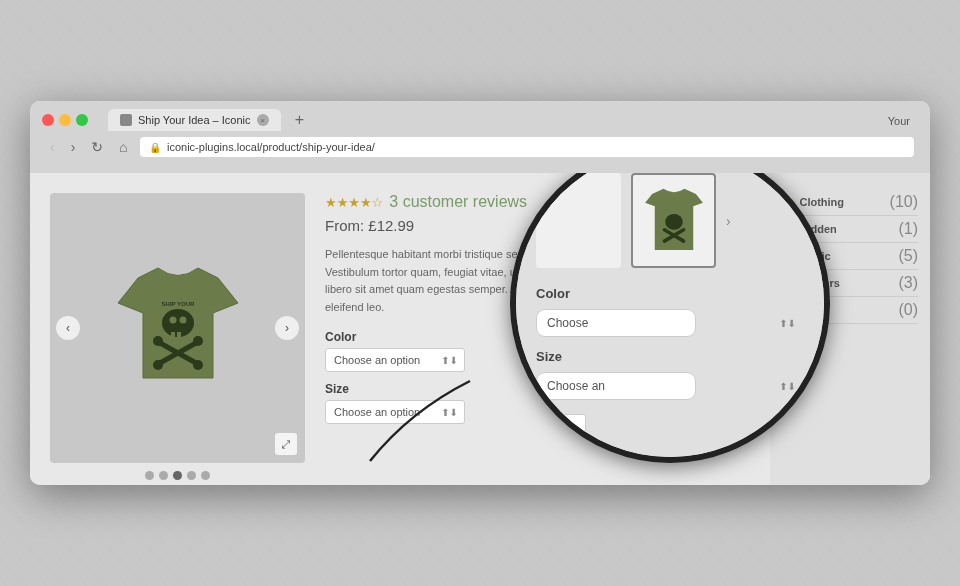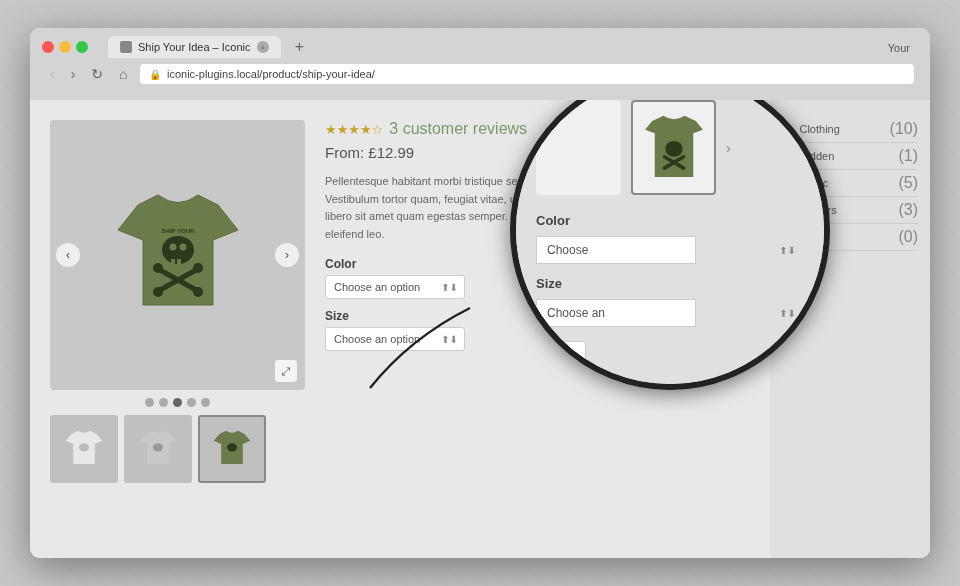--- a/index.html
+++ b/index.html
@@ -10,21 +10,21 @@
       font-family: -apple-system, BlinkMacSystemFont, 'Segoe UI', sans-serif;
       overflow: hidden;
       display: flex;
       align-items: center;
       justify-content: center;
     }
 
     
     .browser-window {
       width: 900px;
-      height: 530px;
+      height: 384px;
       background: #e8e8e8;
       border-radius: 10px;
       box-shadow: 0 10px 40px rgba(0,0,0,0.4);
       overflow: hidden;
       position: relative;
     }
 
     
     .browser-chrome {
       background: #d4d4d4;
@@ -380,20 +380,21 @@
       align-items: center;
       padding: 4px 0;
       color: #555;
       border-bottom: 1px solid #ccc;
     }
 
     .sidebar-category-name {
       display: flex;
       align-items: center;
       gap: 5px;
+      font-weight: bold;
     }
 
     .folder-icon {
       color: #888;
       font-size: 10px;
     }
 
     .sidebar-count {
       color: #888;
       font-size: 16px;
@@ -461,21 +462,21 @@
 
     .magnify-select-wrapper {
       position: relative;
       display: inline-block;
     }
 
     .magnify-select {
       appearance: none;
       background: white;
       border: 1px solid #ccc;
-      border-radius: 0;
+      border-radius: 9px;
       padding: 6px 24px 6px 10px;
       font-size: 12px;
       color: #555;
       min-width: 160px;
       cursor: pointer;
     }
 
     .magnify-select-arrow {
       position: absolute;
       right: 8px;

